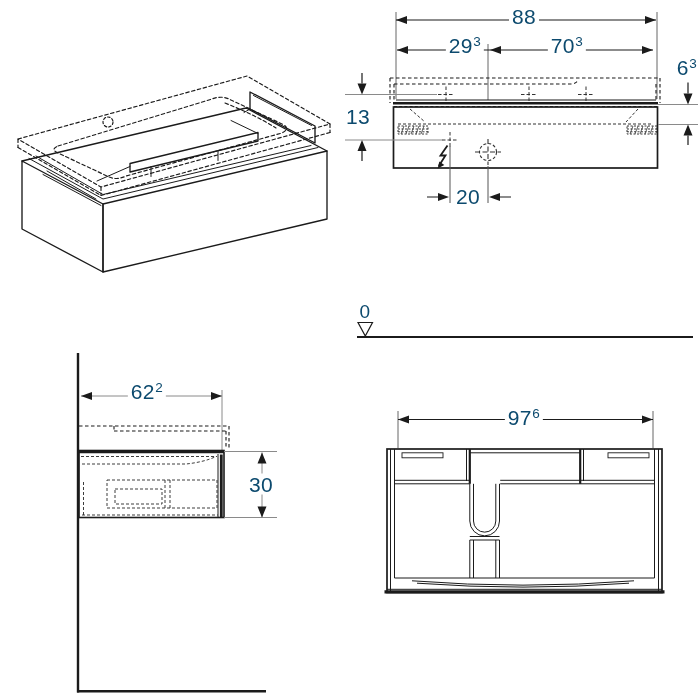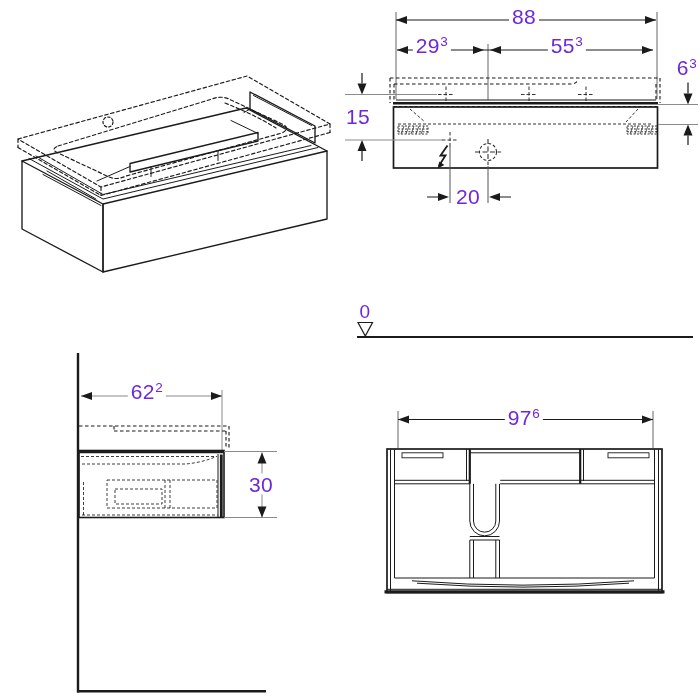--- a/index.html
+++ b/index.html
@@ -4,21 +4,21 @@
 <style>
   html,body{margin:0;padding:0;background:#ffffff;}
   #canvas{
     position:relative;width:700px;height:700px;background:#ffffff;overflow:hidden;
     font-family:"Liberation Sans","DejaVu Sans",sans-serif;
   }
   #linework{position:absolute;left:0;top:0;width:700px;height:700px;}
   .dim-label{
     position:absolute;transform:translate(-50%,-50%);
     background:#ffffff;padding:0 3px;line-height:1;white-space:nowrap;
-    font-size:21px;color:#6d28d9;letter-spacing:0.3px;
+    font-size:21px;color:#0c4a6e;letter-spacing:0.3px;
   }
   .dim-label .sup{font-size:13.5px;position:relative;top:-7px;margin-left:0.5px;}
   .datum-label{font-size:19px;padding:0 2px;}
 </style>
 </head>
 <body>
 
 <div id="canvas">
 
 <svg id="linework" viewBox="0 0 700 700">
@@ -216,24 +216,24 @@
       <path d="M412,580.8 Q523,589.5 634,580.8"></path>
       <path d="M417,583.2 Q523,591 629,583.2"></path>
       <path d="M387,589.3 L662,589.3"></path>
       <path d="M384.5,591.8 L664.5,591.8" stroke-width="3.2"></path>
     </g>
   </g>
 </svg>
 
 <div>
   <div class="dim-label" style="left:524px;top:16px"><span>88</span></div>
-  <div class="dim-label" style="left:432px;top:45px"><span>29</span><span class="sup">3</span></div>
-  <div class="dim-label" style="left:567px;top:45px"><span>55</span><span class="sup">3</span></div>
+  <div class="dim-label" style="left:465px;top:45px"><span>29</span><span class="sup">3</span></div>
+  <div class="dim-label" style="left:567px;top:45px"><span>70</span><span class="sup">3</span></div>
   <div class="dim-label" style="left:687px;top:67px"><span>6</span><span class="sup">3</span></div>
-  <div class="dim-label" style="left:358px;top:116px"><span>15</span></div>
+  <div class="dim-label" style="left:358px;top:116px"><span>13</span></div>
   <div class="dim-label" style="left:468px;top:196px"><span>20</span></div>
   <div class="dim-label datum-label" style="left:365px;top:311px"><span>0</span></div>
   <div class="dim-label" style="left:147px;top:391px"><span>62</span><span class="sup">2</span></div>
   <div class="dim-label" style="left:261px;top:484px"><span>30</span></div>
   <div class="dim-label" style="left:524px;top:417px"><span>97</span><span class="sup">6</span></div>
 </div>
 
 </div>
 
 </body></html>

